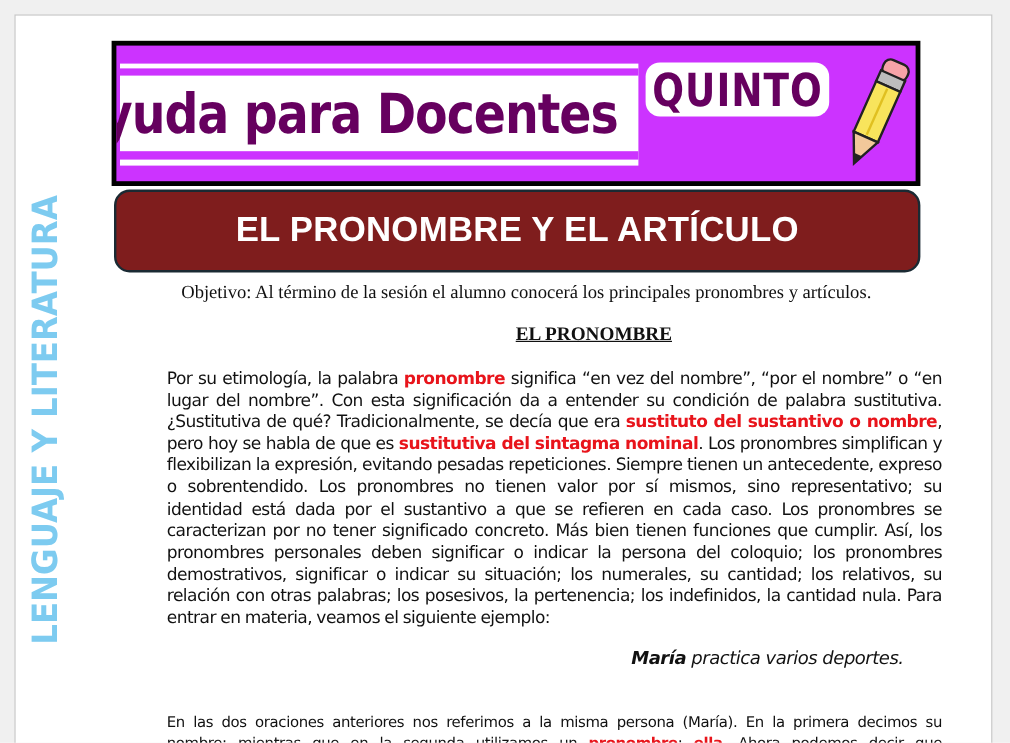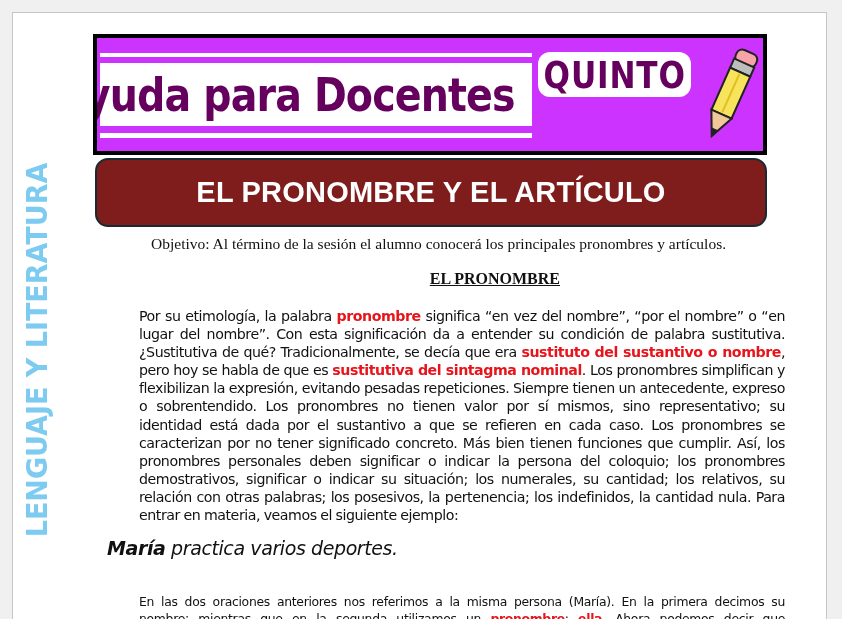--- a/index.html
+++ b/index.html
@@ -94,22 +94,22 @@
     text-align: justify;
     margin-left: 32px;
   }
   .para.main {
     top: 307px; font-size: 14.2px; line-height: 18.1px; letter-spacing: -0.45px;
     word-spacing: -0.5px;
   }
   .para .hl { color: #e8141b; font-weight: bold; }
 
   .example {
-    position: absolute; left: 107px; width: 646px; top: 540px; text-align: left;
-    font-family: "DejaVu Sans", sans-serif; font-style: italic; font-size: 19px;
+    position: absolute; left: 107px; width: 646px; top: 540px; text-align: right;
+    font-family: "DejaVu Sans", sans-serif; font-style: italic; font-size: 15px;
     line-height: 16.5px; color: #111; letter-spacing: -0.4px;
   }
   .example b { font-weight: bold; }
 
   .para.small {
     top: 594px; font-size: 12.4px; line-height: 16.5px; letter-spacing: -0.3px;
   }
 </style>
 </head>
 <body>

